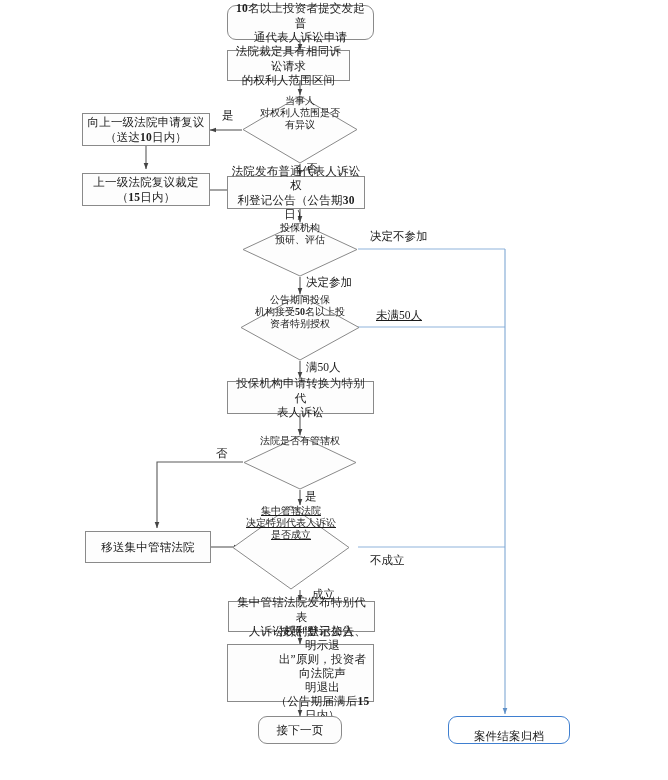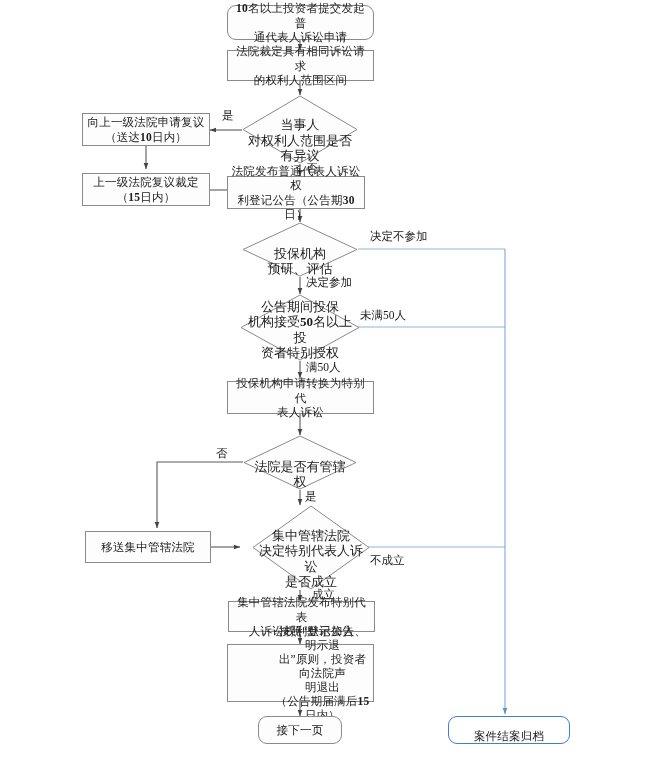--- a/index.html
+++ b/index.html
@@ -22,22 +22,22 @@
     border:1px solid #8a8a8a;background:#fdfdfd;
     box-shadow:0 0 0 0 rgba(0,0,0,0);
   }
   .box.round{border-radius:9px;}
   .box.blue{border:1.6px solid #3f7fd0;border-radius:9px;background:#ffffff;}
   .node .txt{display:block;padding:0 3px;}
   .node b{font-weight:700;}
 
   .diamond{
     position:absolute;box-sizing:border-box;
-    display:flex;align-items:flex-end;justify-content:center;
-    text-align:center;line-height:1.2;font-size:13px;
+    display:flex;align-items:flex-start;justify-content:center;
+    text-align:center;line-height:1.2;font-size:10px;
     color:#1b1b1b;
   }
   .diamond .dshape{
     position:absolute;left:0;top:0;width:100%;height:100%;
   }
   .diamond .dlabel{position:relative;z-index:2;padding:0 6px;}
 
   .elabel{
     position:absolute;font-size:11.5px;color:#1b1b1b;
     white-space:nowrap;line-height:1;
@@ -103,21 +103,21 @@
       <path d="M505,249 L505,714" stroke="#7fa8d4" marker-end="url(#ahb)"></path>
     </g>
   </svg>
 
   <div class="node box round" style="left:227px;top:5px;width:147px;height:35px;">
     <span class="txt">
       <b>10</b>名以上投资者提交发起普<br>通代表人诉讼申请
     </span>
   </div>
 
-  <div class="node box" style="left:227px;top:50px;width:147px;height:31px;">
+  <div class="node box" style="left:227px;top:50px;width:123px;height:31px;">
     <span class="txt">
       法院裁定具有相同诉讼请求<br>的权利人范围区间
     </span>
   </div>
 
   <div class="diamond" style="left:242px;top:95px;width:116px;height:69px;">
     <svg class="dshape" viewBox="0 0 116 69" preserveAspectRatio="none">
       <polygon points="58,1 115,34.5 58,68 1,34.5" fill="#fdfdfd" stroke="#8a8a8a" stroke-width="1"></polygon>
     </svg>
     <span class="dlabel">
@@ -175,21 +175,21 @@
       法院是否有管辖权
     </span>
   </div>
 
   <div class="node box" style="left:85px;top:531px;width:126px;height:32px;">
     <span class="txt">
       移送集中管辖法院
     </span>
   </div>
 
-  <div class="diamond" style="left:252px;top:505px;width:118px;height:85px;">
+  <div class="diamond" style="left:232px;top:505px;width:118px;height:85px;text-decoration:underline;">
     <svg class="dshape" viewBox="0 0 118 85" preserveAspectRatio="none">
       <polygon points="59,1 117,42.5 59,84 1,42.5" fill="#fdfdfd" stroke="#8a8a8a" stroke-width="1"></polygon>
     </svg>
     <span class="dlabel">
       集中管辖法院<br>决定特别代表人诉讼<br>是否成立
     </span>
   </div>
 
   <div class="node box" style="left:228px;top:601px;width:147px;height:31px;">
     <span class="txt">
@@ -208,20 +208,20 @@
   </div>
 
   <div class="node box blue" style="left:448px;top:716px;width:122px;height:28px;align-items:flex-end;">
     <span class="txt">案件结案归档</span>
   </div>
 
   <span class="elabel" style="left:222px;top:110px;">是</span>
   <span class="elabel" style="left:306px;top:163px;">否</span>
   <span class="elabel" style="left:370px;top:231px;">决定不参加</span>
   <span class="elabel" style="left:306px;top:277px;">决定参加</span>
-  <span class="elabel" style="left:360px;top:310px;">未满50人</span>
+  <span class="elabel" style="left:376px;top:310px;text-decoration:underline;">未满50人</span>
   <span class="elabel" style="left:306px;top:362px;">满50人</span>
   <span class="elabel" style="left:216px;top:448px;">否</span>
   <span class="elabel" style="left:305px;top:491px;">是</span>
   <span class="elabel" style="left:370px;top:529px;margin-top:26px;">不成立</span>
   <span class="elabel" style="left:312px;top:589px;">成立</span>
 
 </div>
 
 </body></html>

